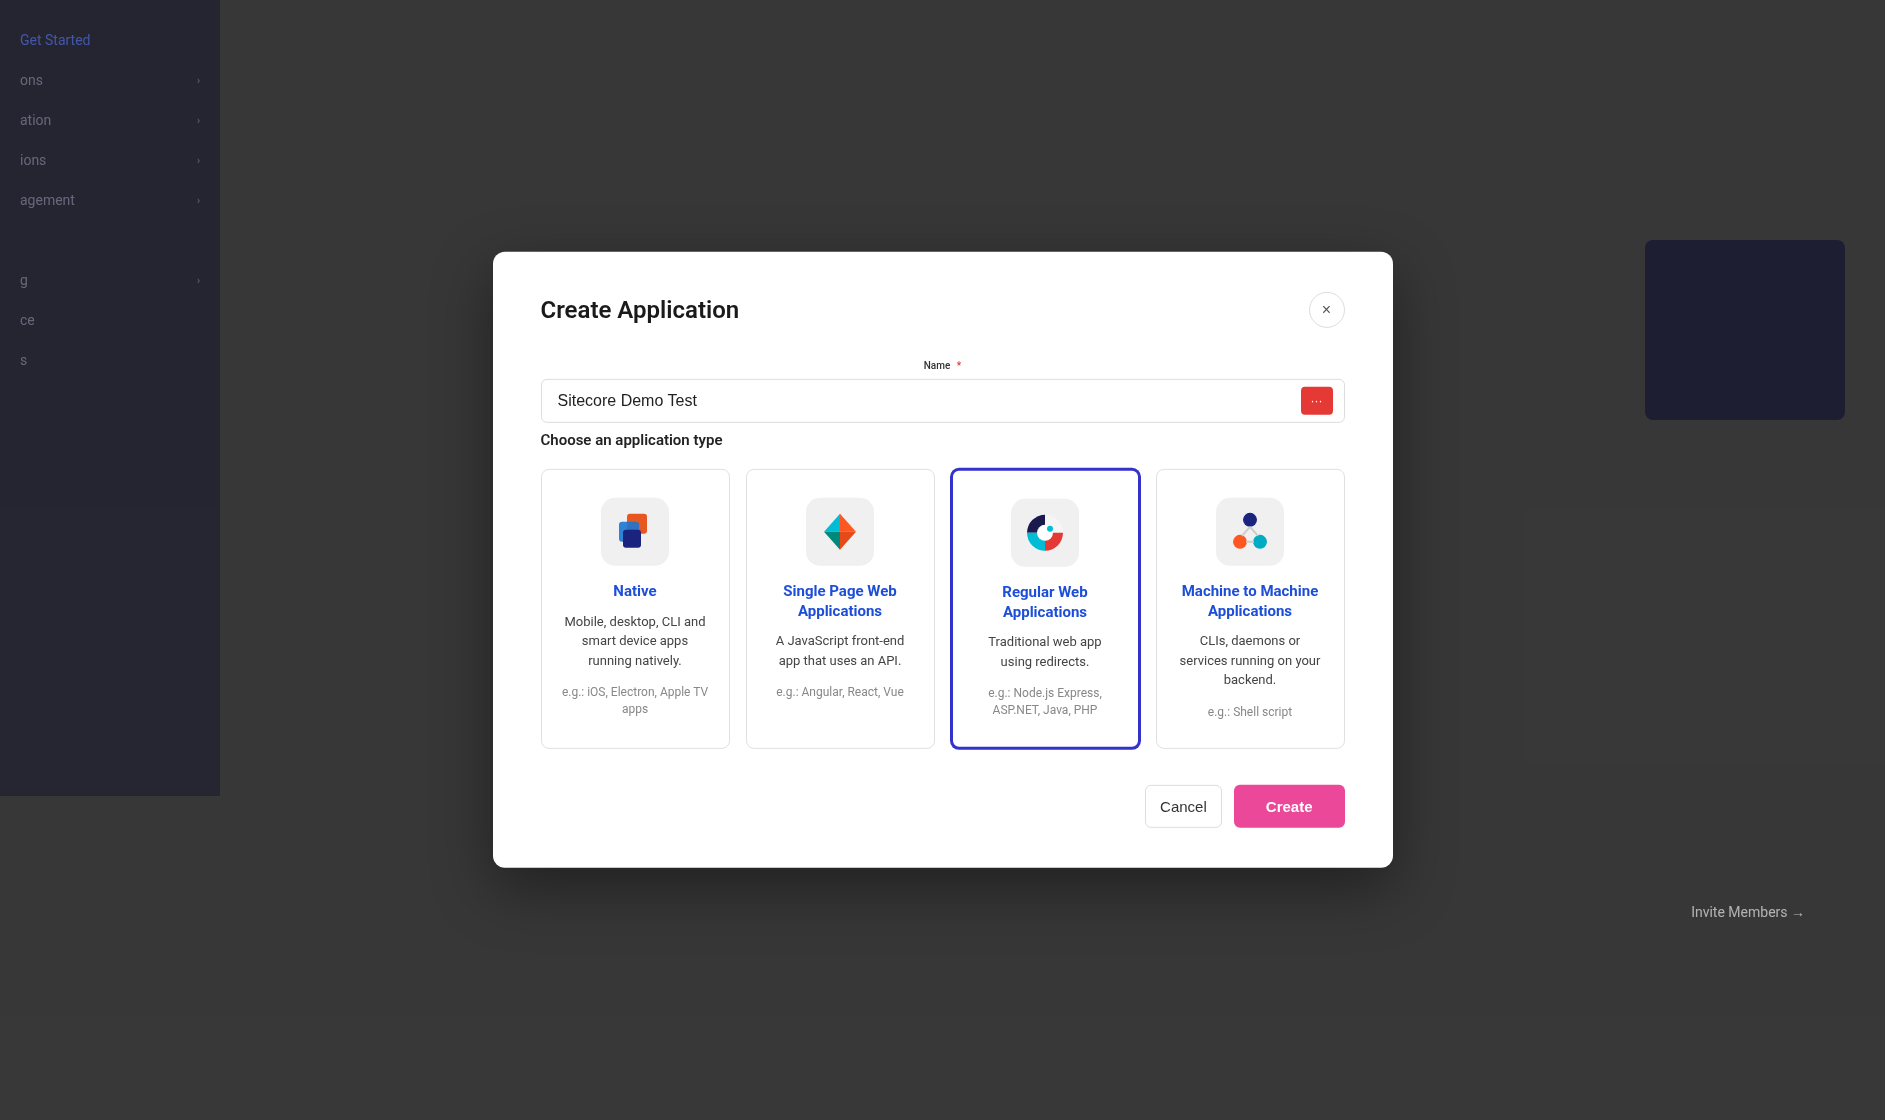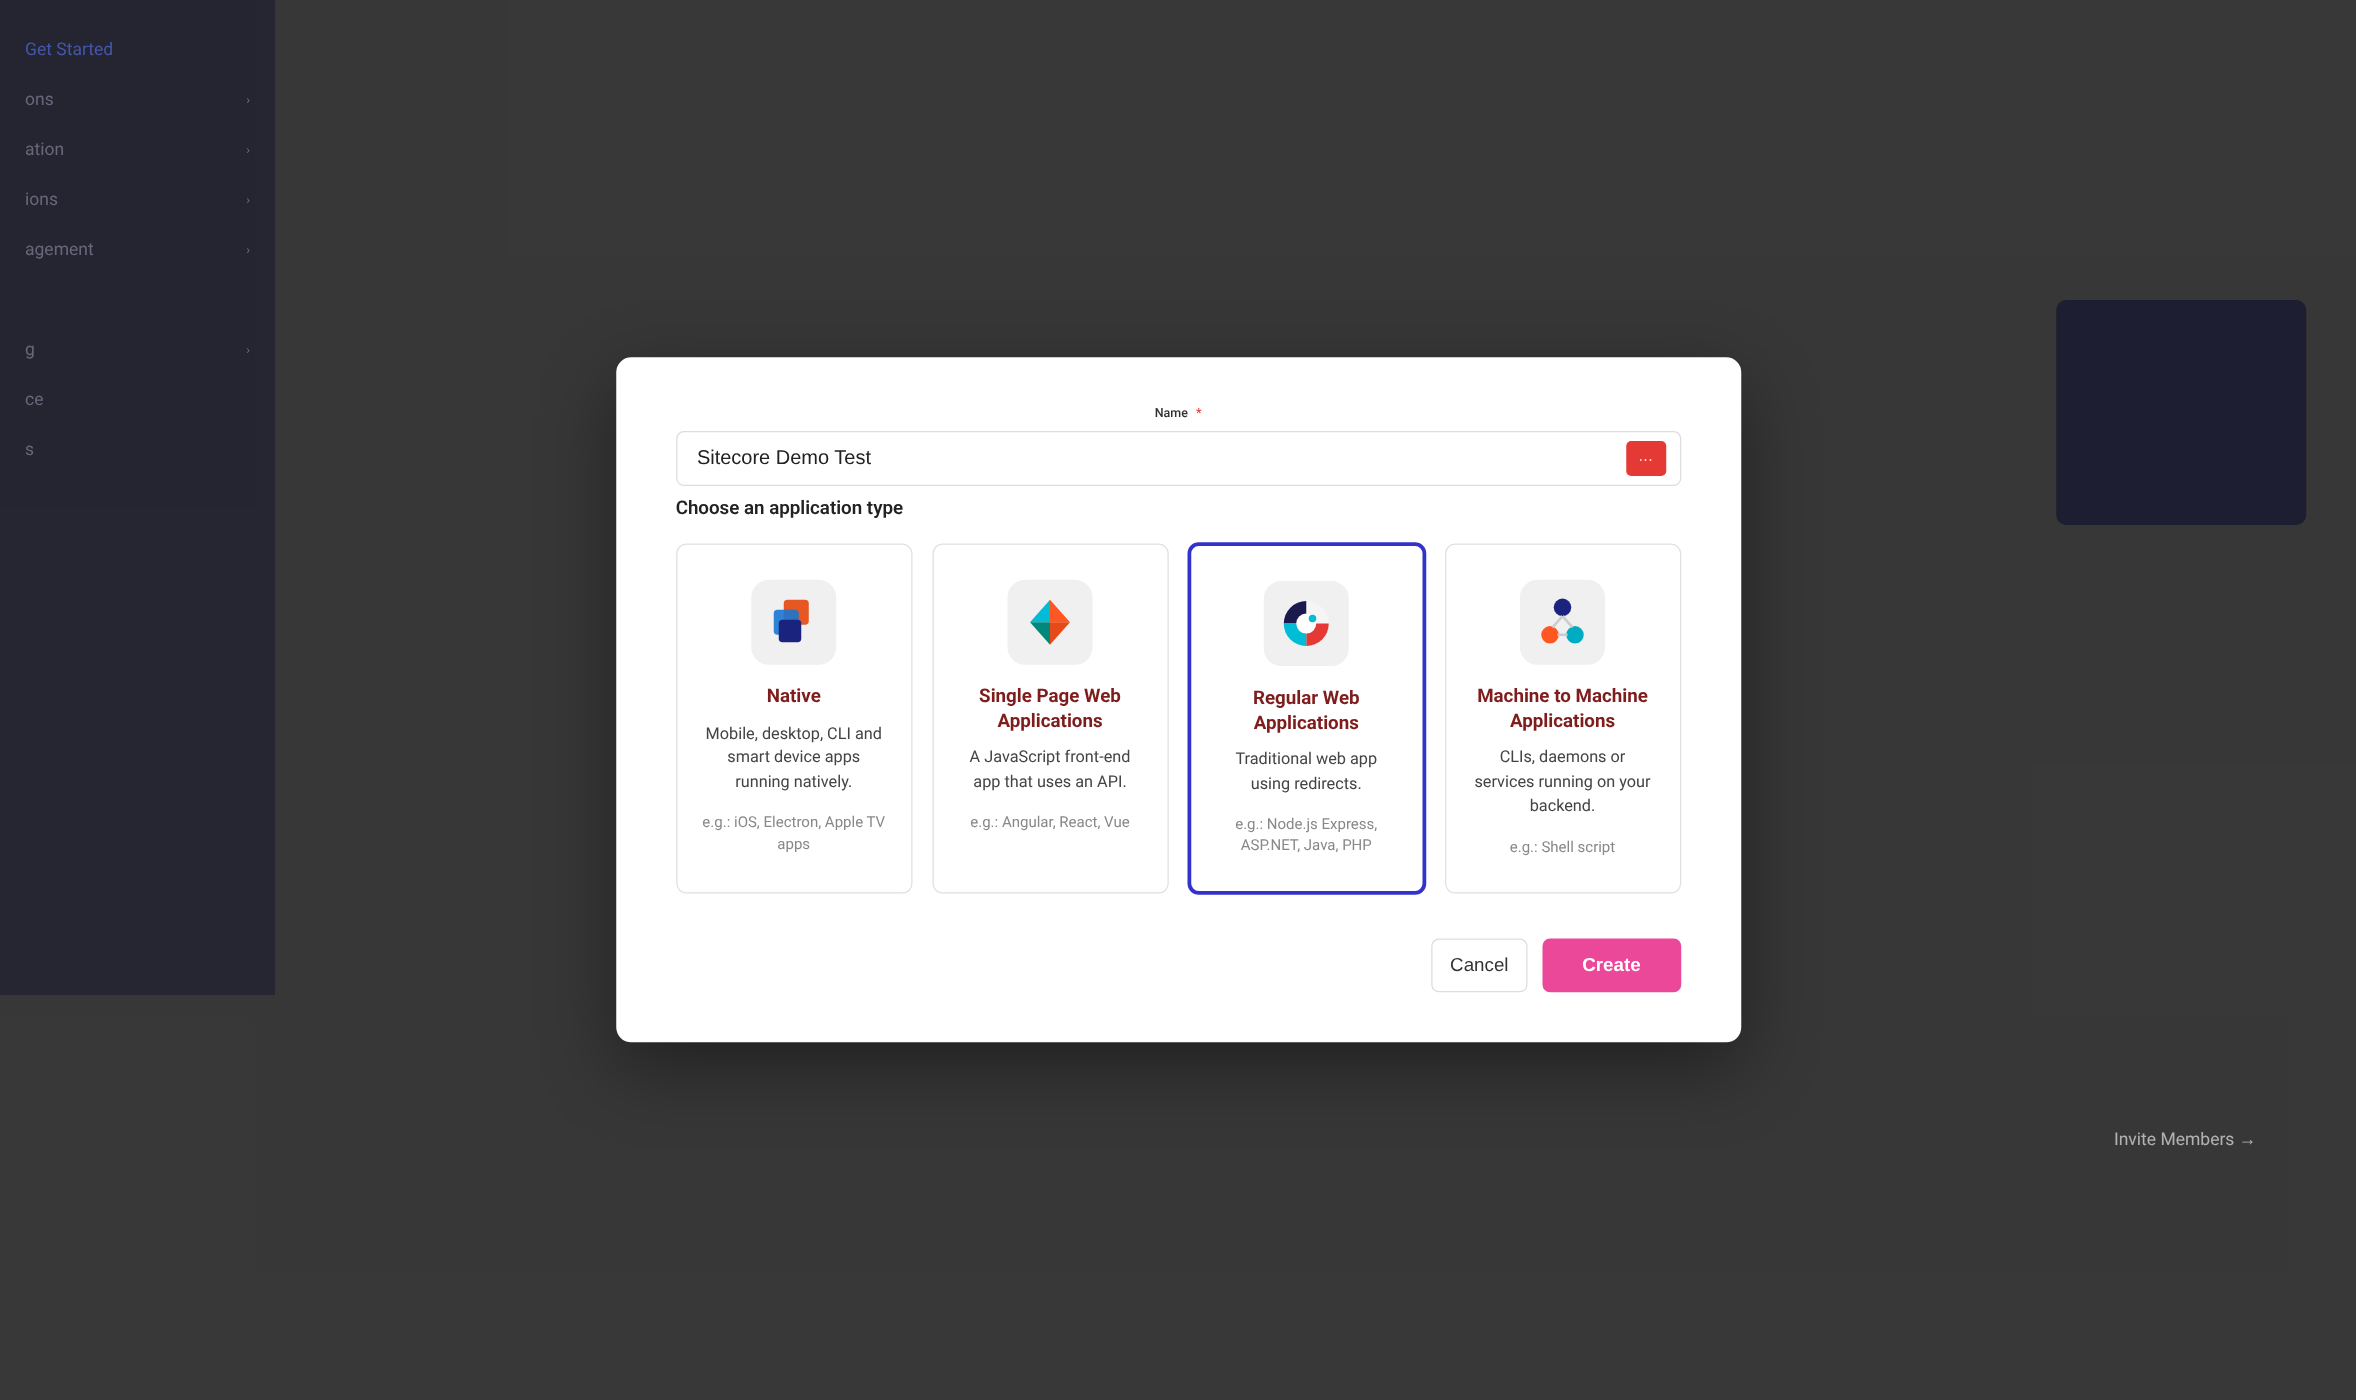--- a/index.html
+++ b/index.html
@@ -183,21 +183,21 @@
     }
 
     .app-icon-svg {
       width: 44px;
       height: 44px;
     }
 
     .app-type-name {
       font-size: 15px;
       font-weight: 700;
-      color: #7f1d1d;
+      color: #1d4ed8;
       margin-bottom: 10px;
       line-height: 1.3;
     }
     .app-type-desc {
       font-size: 13px;
       color: #444;
       margin-bottom: 14px;
       line-height: 1.5;
     }
     .app-type-eg {
@@ -285,20 +285,26 @@
 
   <div class="invite-ghost">
     <span>Invite Members →</span>
   </div>
 
 </div>
 
 <div class="modal-wrapper">
   <div class="modal">
 
+    <div class="modal-header">
+      <h2 class="modal-title">Create Application</h2>
+      <button class="close-btn">
+        <span>×</span>
+      </button>
+    </div>
 
     <div>
       <div class="field-label">
         <span>Name</span>
         <span class="required-star">*</span>
       </div>
       <div class="name-input-wrapper">
         <input class="name-input" type="text" value="Sitecore Demo Test" placeholder="Application name" style="">
         <button class="input-icon-btn">
           <span>···</span>

